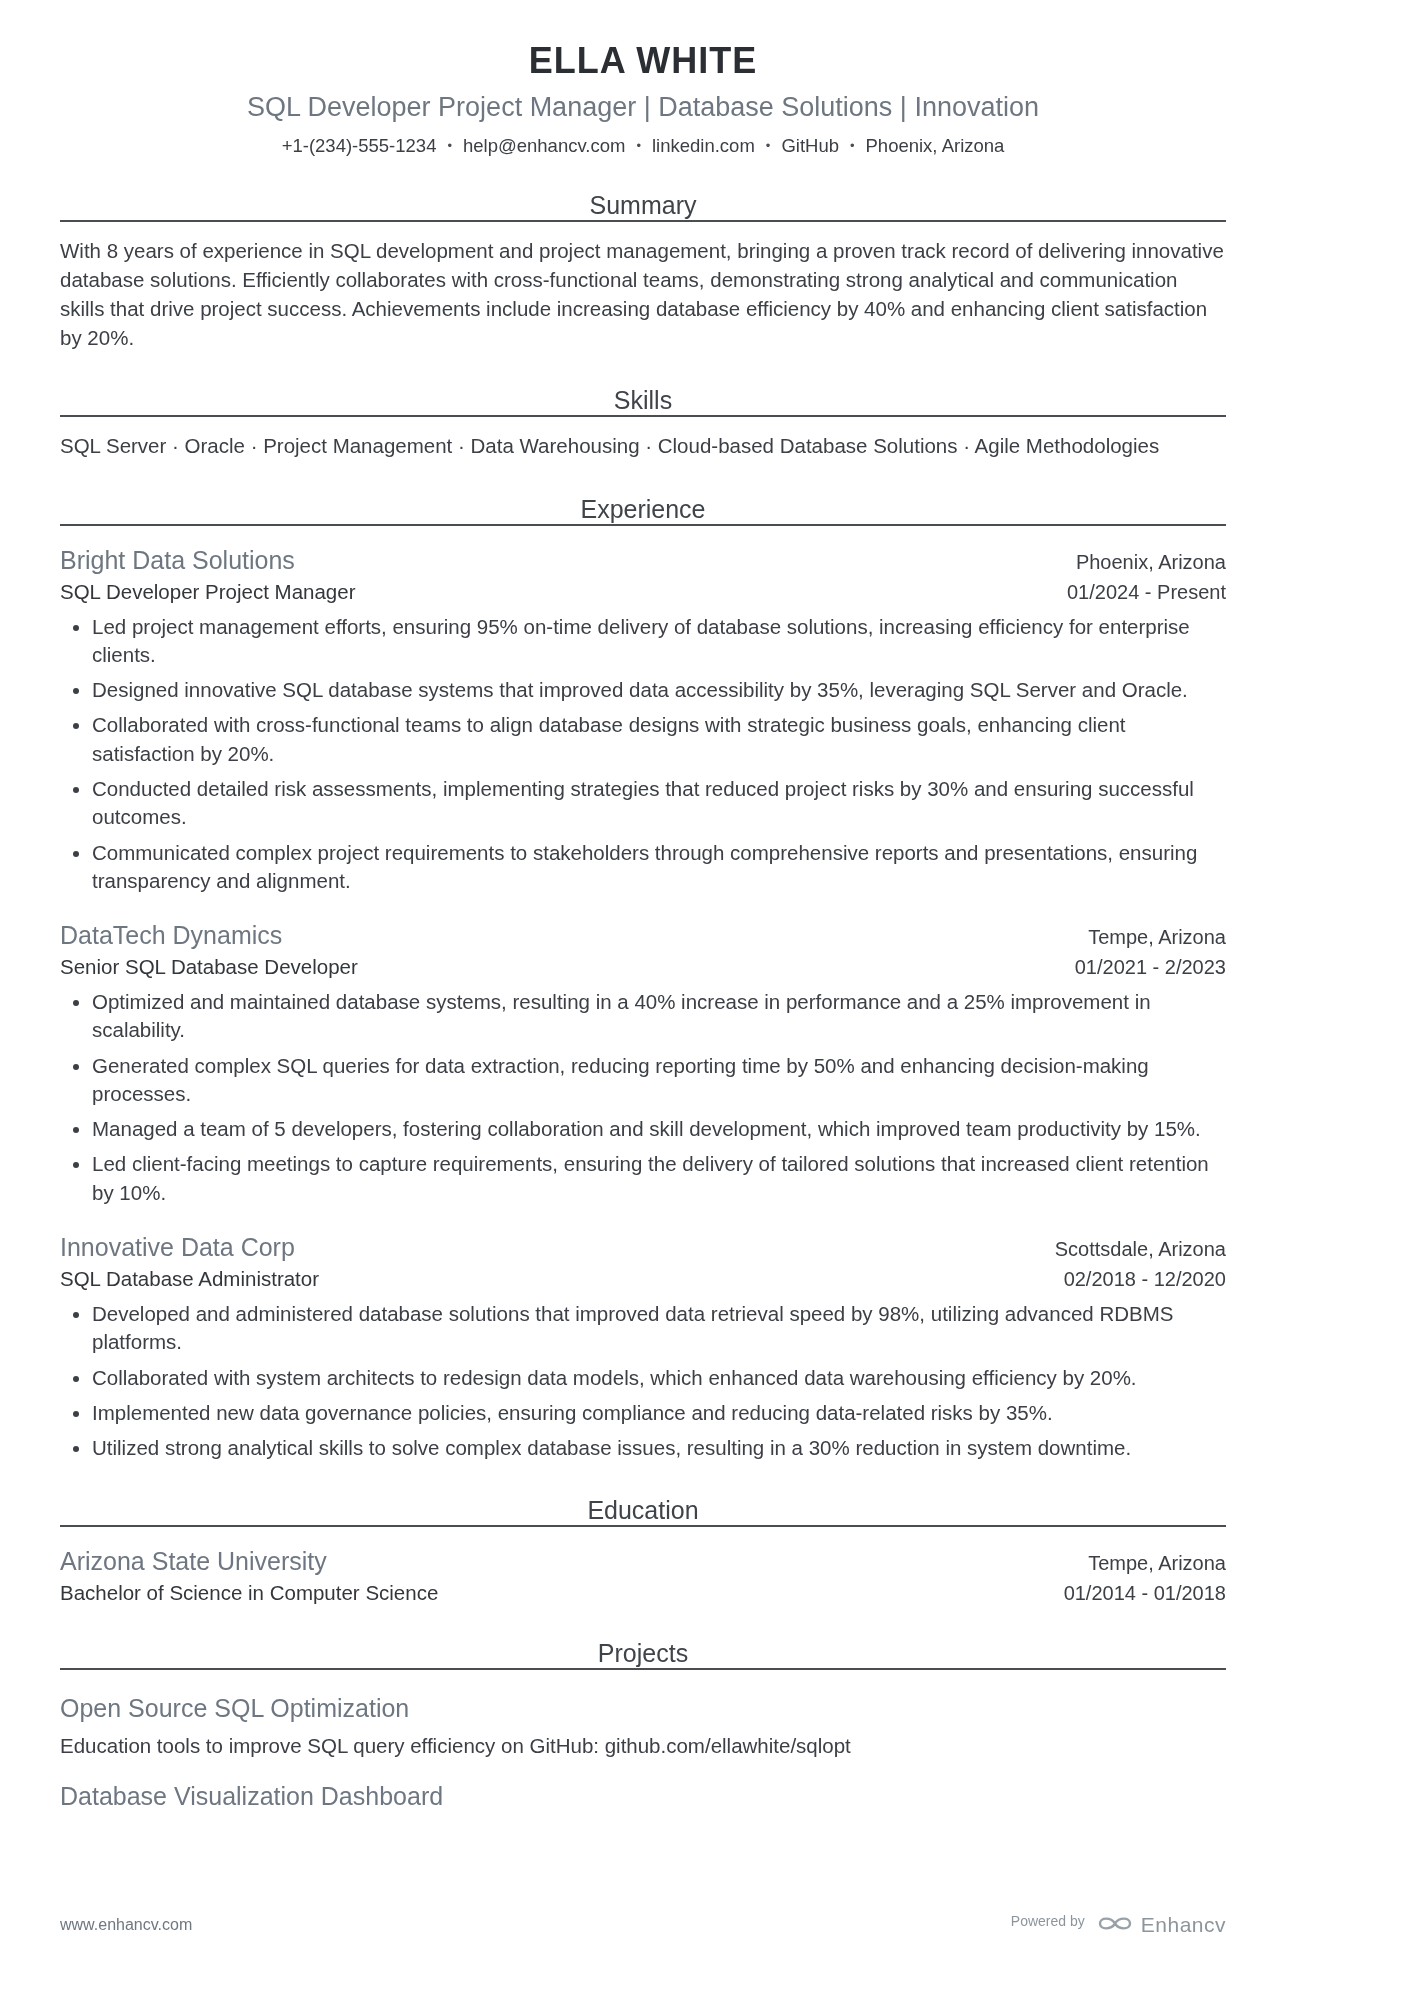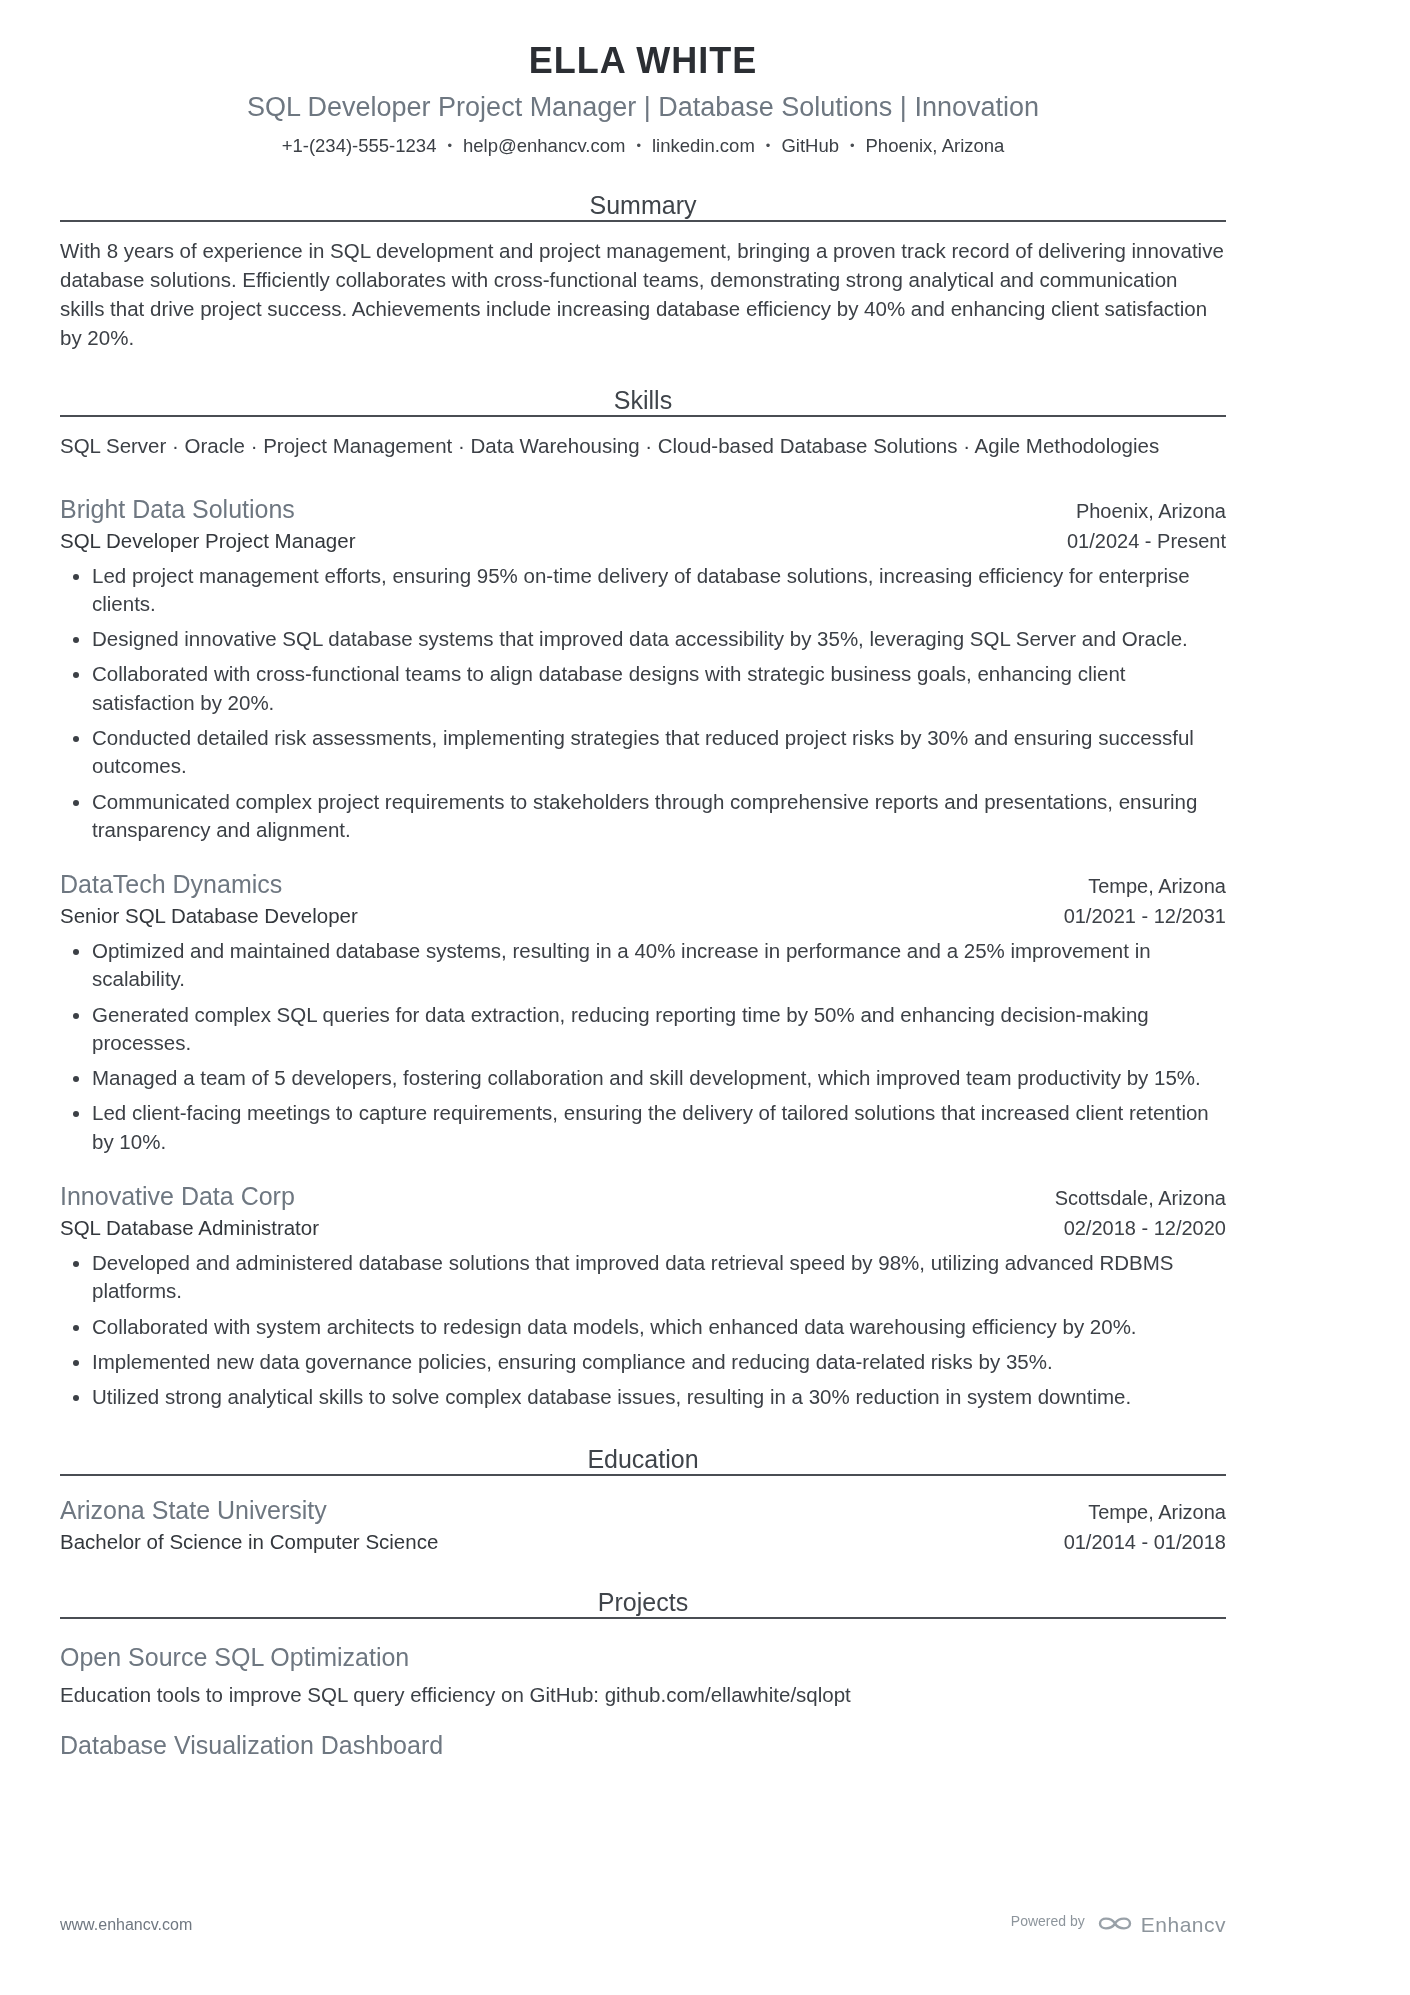--- a/index.html
+++ b/index.html
@@ -95,20 +95,21 @@
       <h2 class="section-heading">Summary</h2>
       <p class="body-text">With 8 years of experience in SQL development and project management, bringing a proven track record of delivering innovative database solutions. Efficiently collaborates with cross-functional teams, demonstrating strong analytical and communication skills that drive project success. Achievements include increasing database efficiency by 40% and enhancing client satisfaction by 20%.</p>
     </section>
 
     <section class="section">
       <h2 class="section-heading">Skills</h2>
       <p class="body-text">SQL Server · Oracle · Project Management · Data Warehousing · Cloud-based Database Solutions · Agile Methodologies</p>
     </section>
 
     <section class="section">
+      <h2 class="section-heading">Experience</h2>
 
       <div class="job">
         <div class="row">
           <span class="org-name">Bright Data Solutions</span>
           <span class="place">Phoenix, Arizona</span>
         </div>
         <div class="row role-row">
           <span class="role">SQL Developer Project Manager</span>
           <span class="dates">01/2024 - Present</span>
         </div>
@@ -121,21 +122,21 @@
         </ul>
       </div>
 
       <div class="job">
         <div class="row">
           <span class="org-name">DataTech Dynamics</span>
           <span class="place">Tempe, Arizona</span>
         </div>
         <div class="row role-row">
           <span class="role">Senior SQL Database Developer</span>
-          <span class="dates">01/2021 - 12/2031</span>
+          <span class="dates">01/2021 - 2/2023</span>
         </div>
         <ul class="bullets">
           <li>Optimized and maintained database systems, resulting in a 40% increase in performance and a 25% improvement in scalability.</li>
           <li>Generated complex SQL queries for data extraction, reducing reporting time by 50% and enhancing decision-making processes.</li>
           <li>Managed a team of 5 developers, fostering collaboration and skill development, which improved team productivity by 15%.</li>
           <li>Led client-facing meetings to capture requirements, ensuring the delivery of tailored solutions that increased client retention by 10%.</li>
         </ul>
       </div>
 
       <div class="job">

